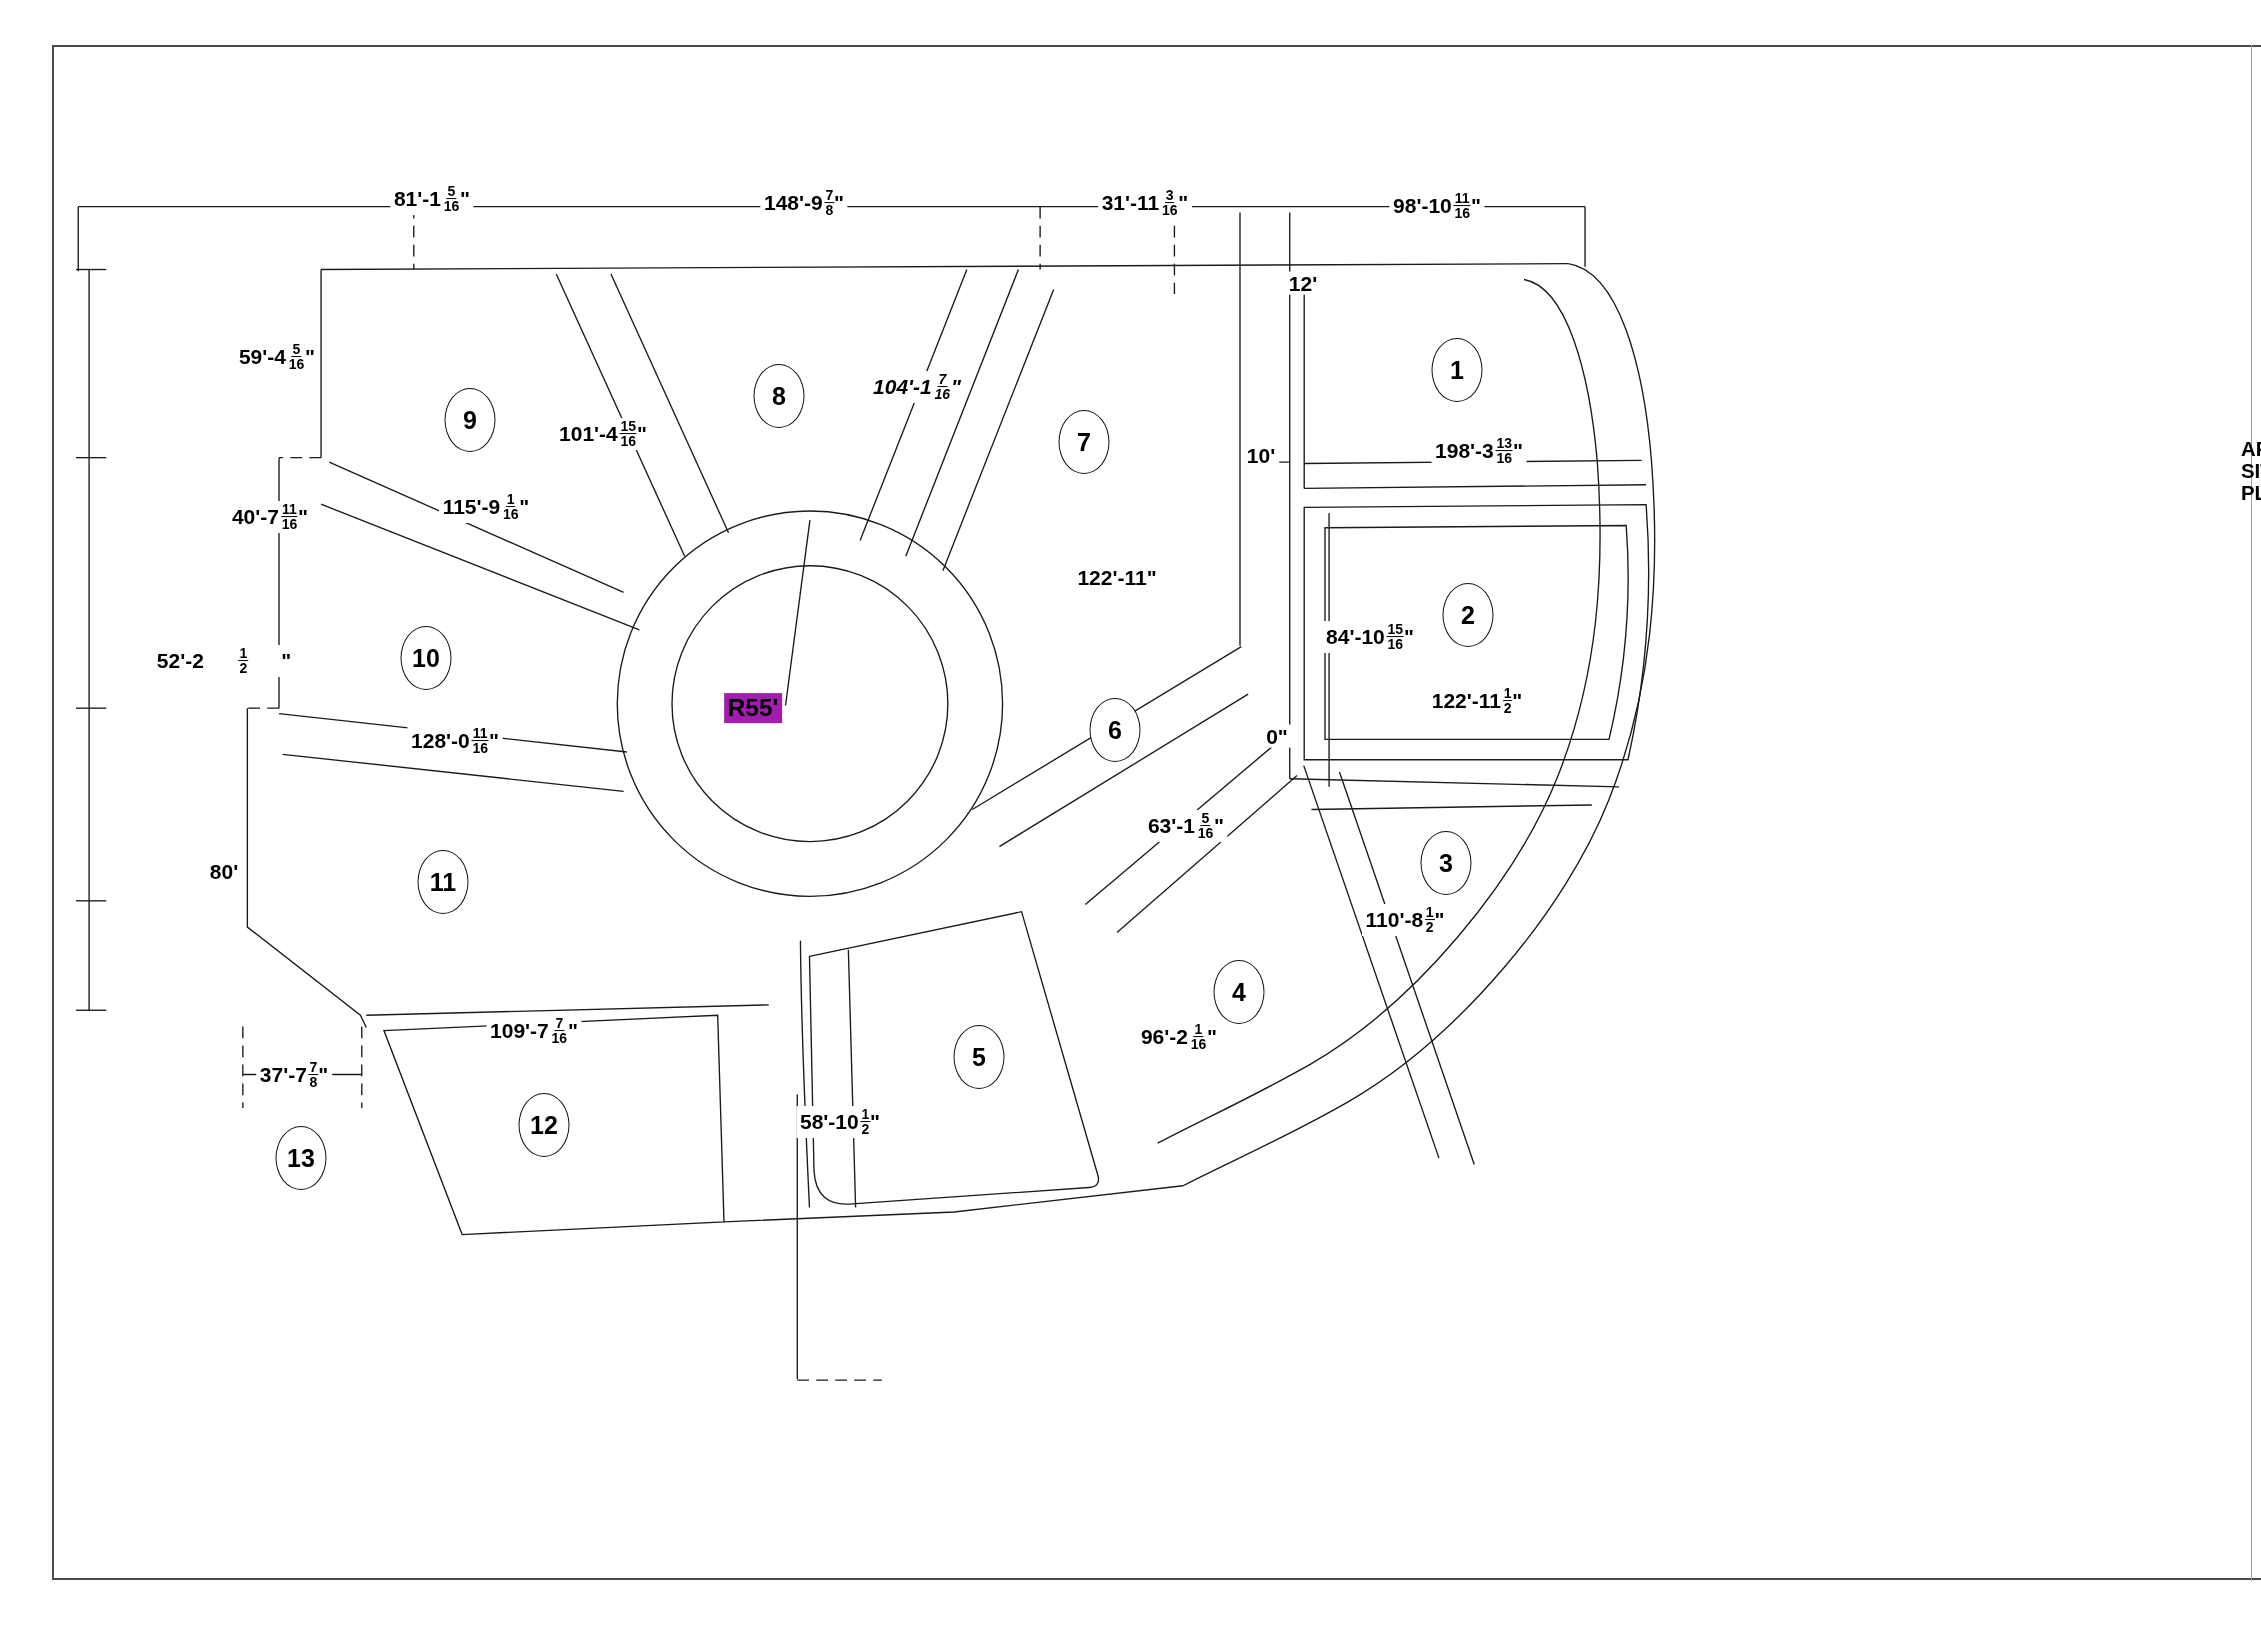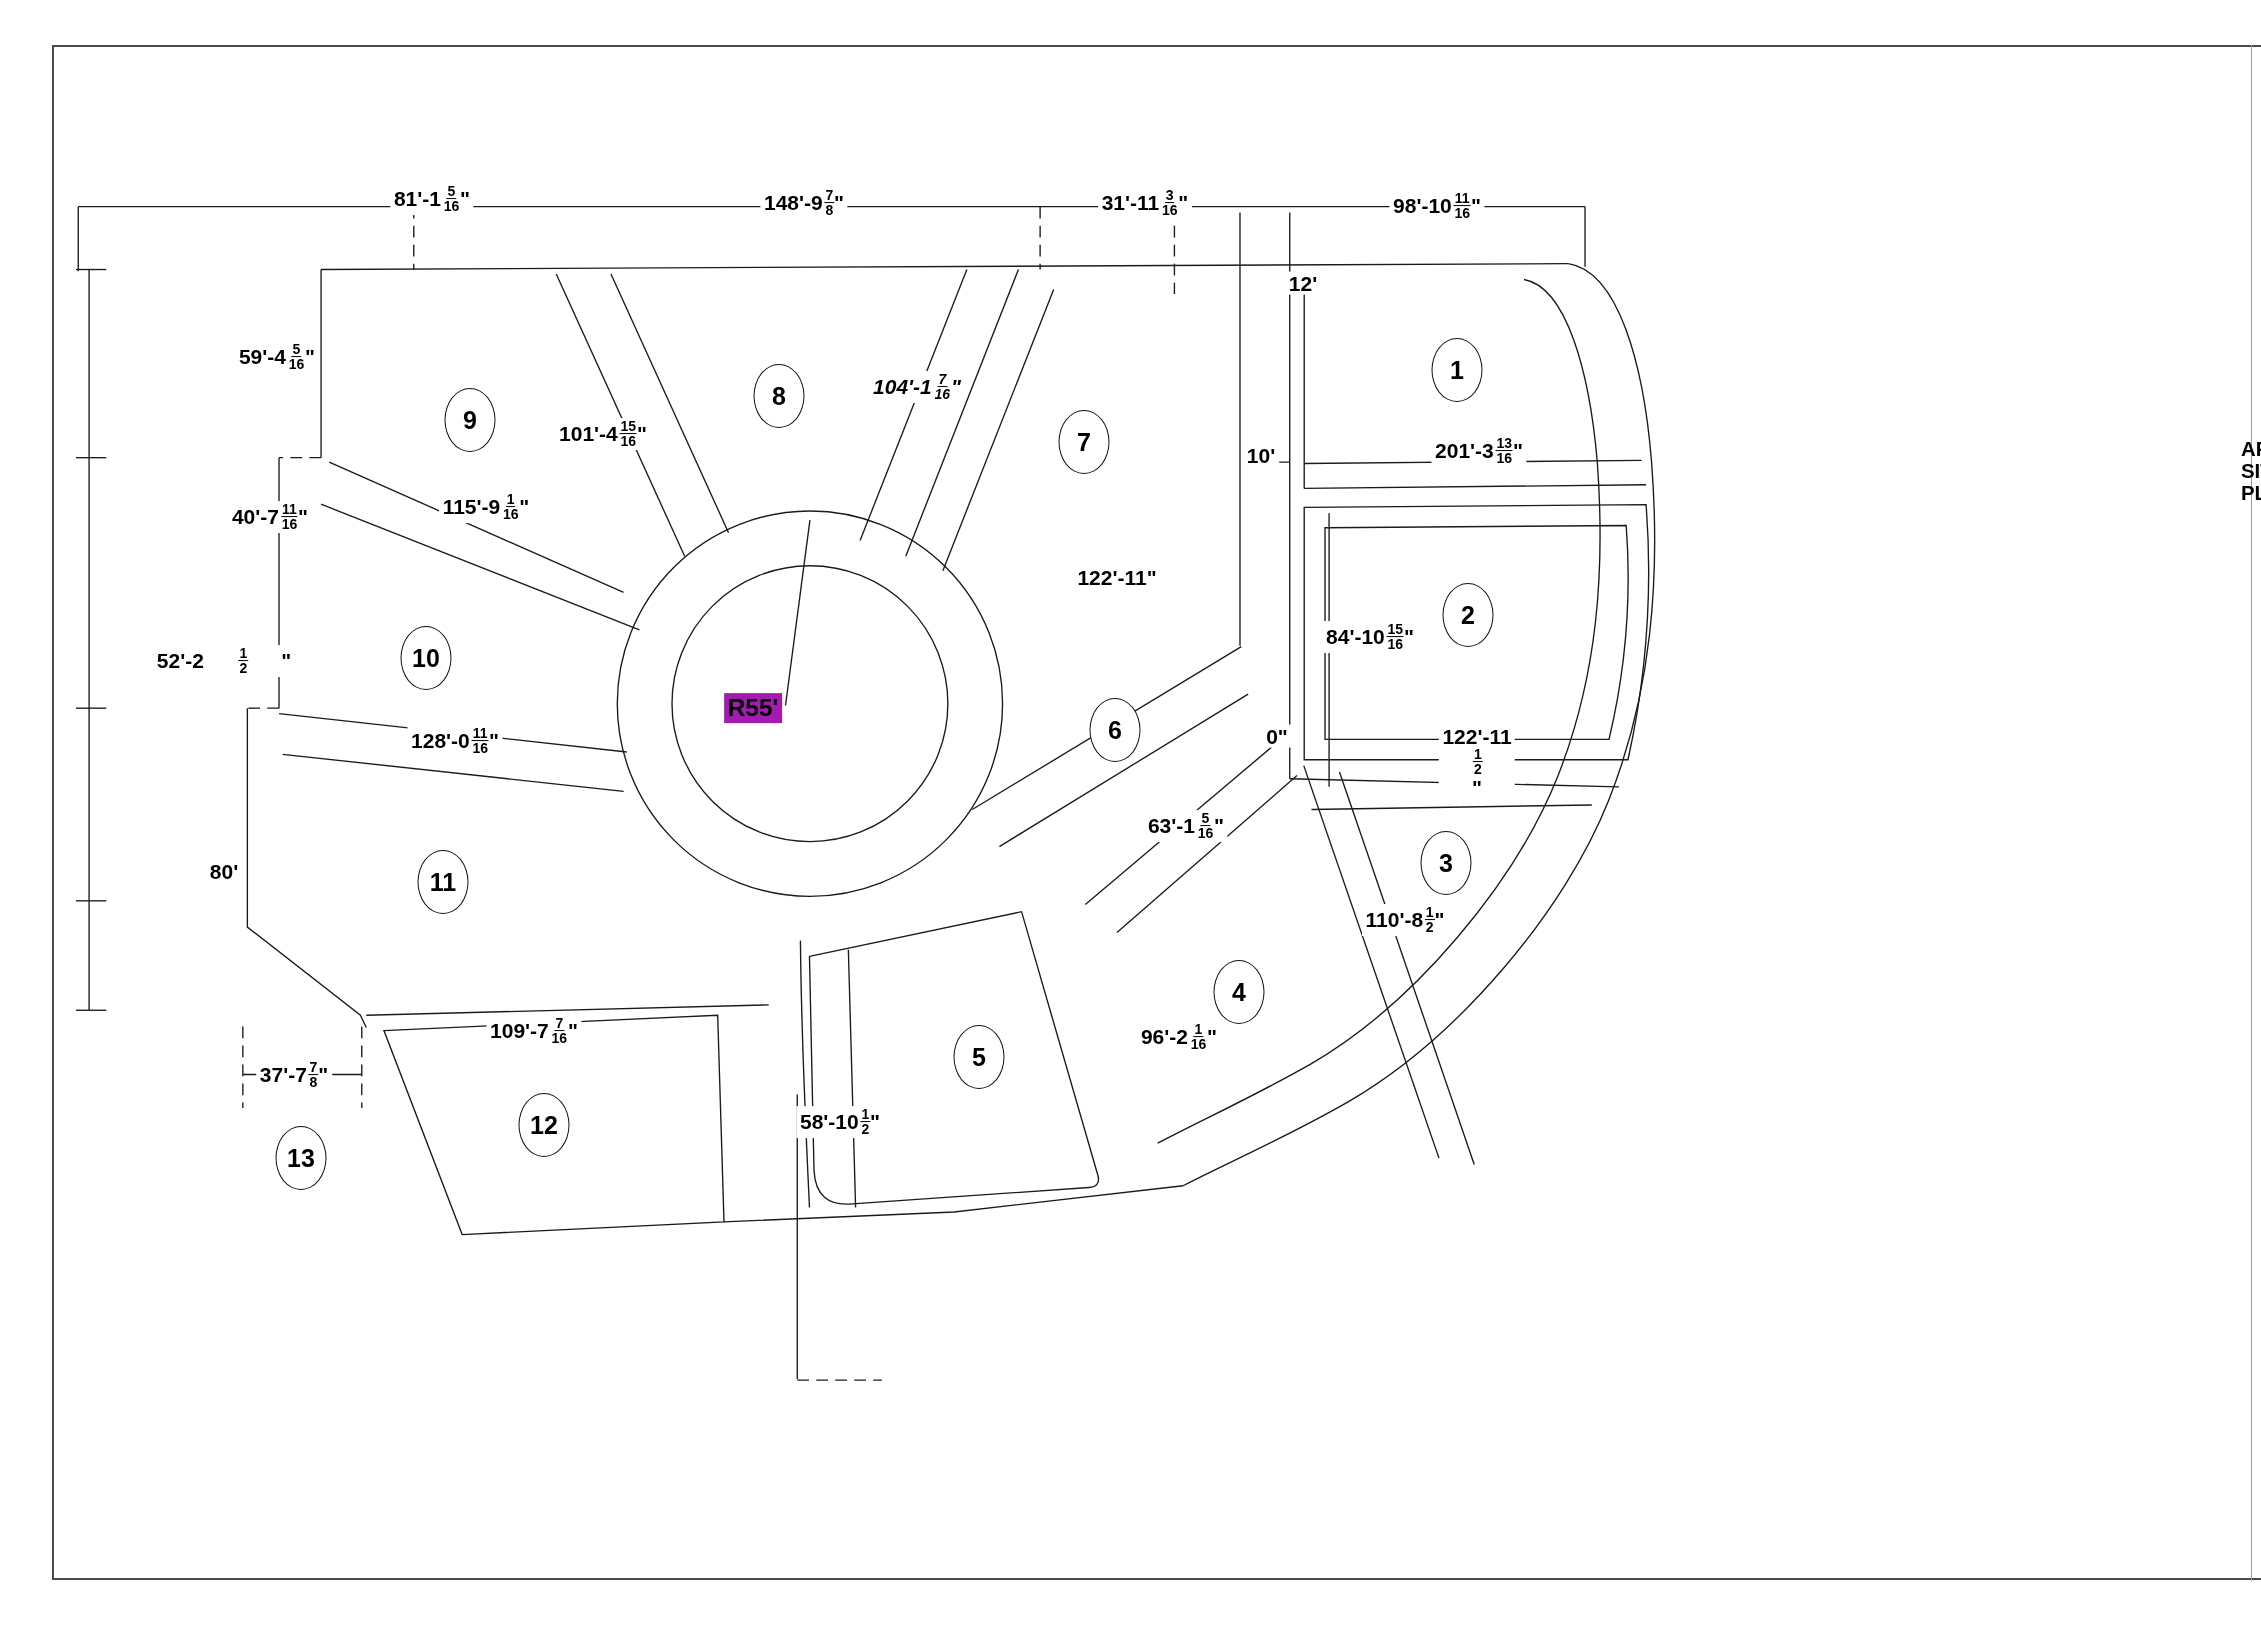--- a/index.html
+++ b/index.html
@@ -182,21 +182,21 @@
         <span class="frac">
           <span class="fn">1</span>
           <span class="fd">16</span>
         </span>
         <span>"</span>
       </div>
       <div class="dim" style="left: 1261px; top: 455px;">
         <span>10'</span>
       </div>
       <div class="dim" style="left: 1479px; top: 451px;">
-        <span>201'-3</span>
+        <span>198'-3</span>
         <span class="frac">
           <span class="fn">13</span>
           <span class="fd">16</span>
         </span>
         <span>"</span>
       </div>
       <div class="dim" style="left: 1117px; top: 577px;">
         <span>122'-11"</span>
       </div>
       <div class="dim" style="left: 1340px; top: 637px; margin-left: 30px;">
@@ -216,21 +216,21 @@
         <span>"</span>
       </div>
       <div class="dim" style="left: 455px; top: 741px;">
         <span>128'-0</span>
         <span class="frac">
           <span class="fn">11</span>
           <span class="fd">16</span>
         </span>
         <span>"</span>
       </div>
-      <div class="dim" style="left: 1477px; top: 762px; flex-direction: column;">
+      <div class="dim" style="left: 1477px; top: 701px;">
         <span>122'-11</span>
         <span class="frac">
           <span class="fn">1</span>
           <span class="fd">2</span>
         </span>
         <span>"</span>
       </div>
       <div class="dim" style="left: 1277px; top: 736px;">
         <span>0"</span>
       </div>

